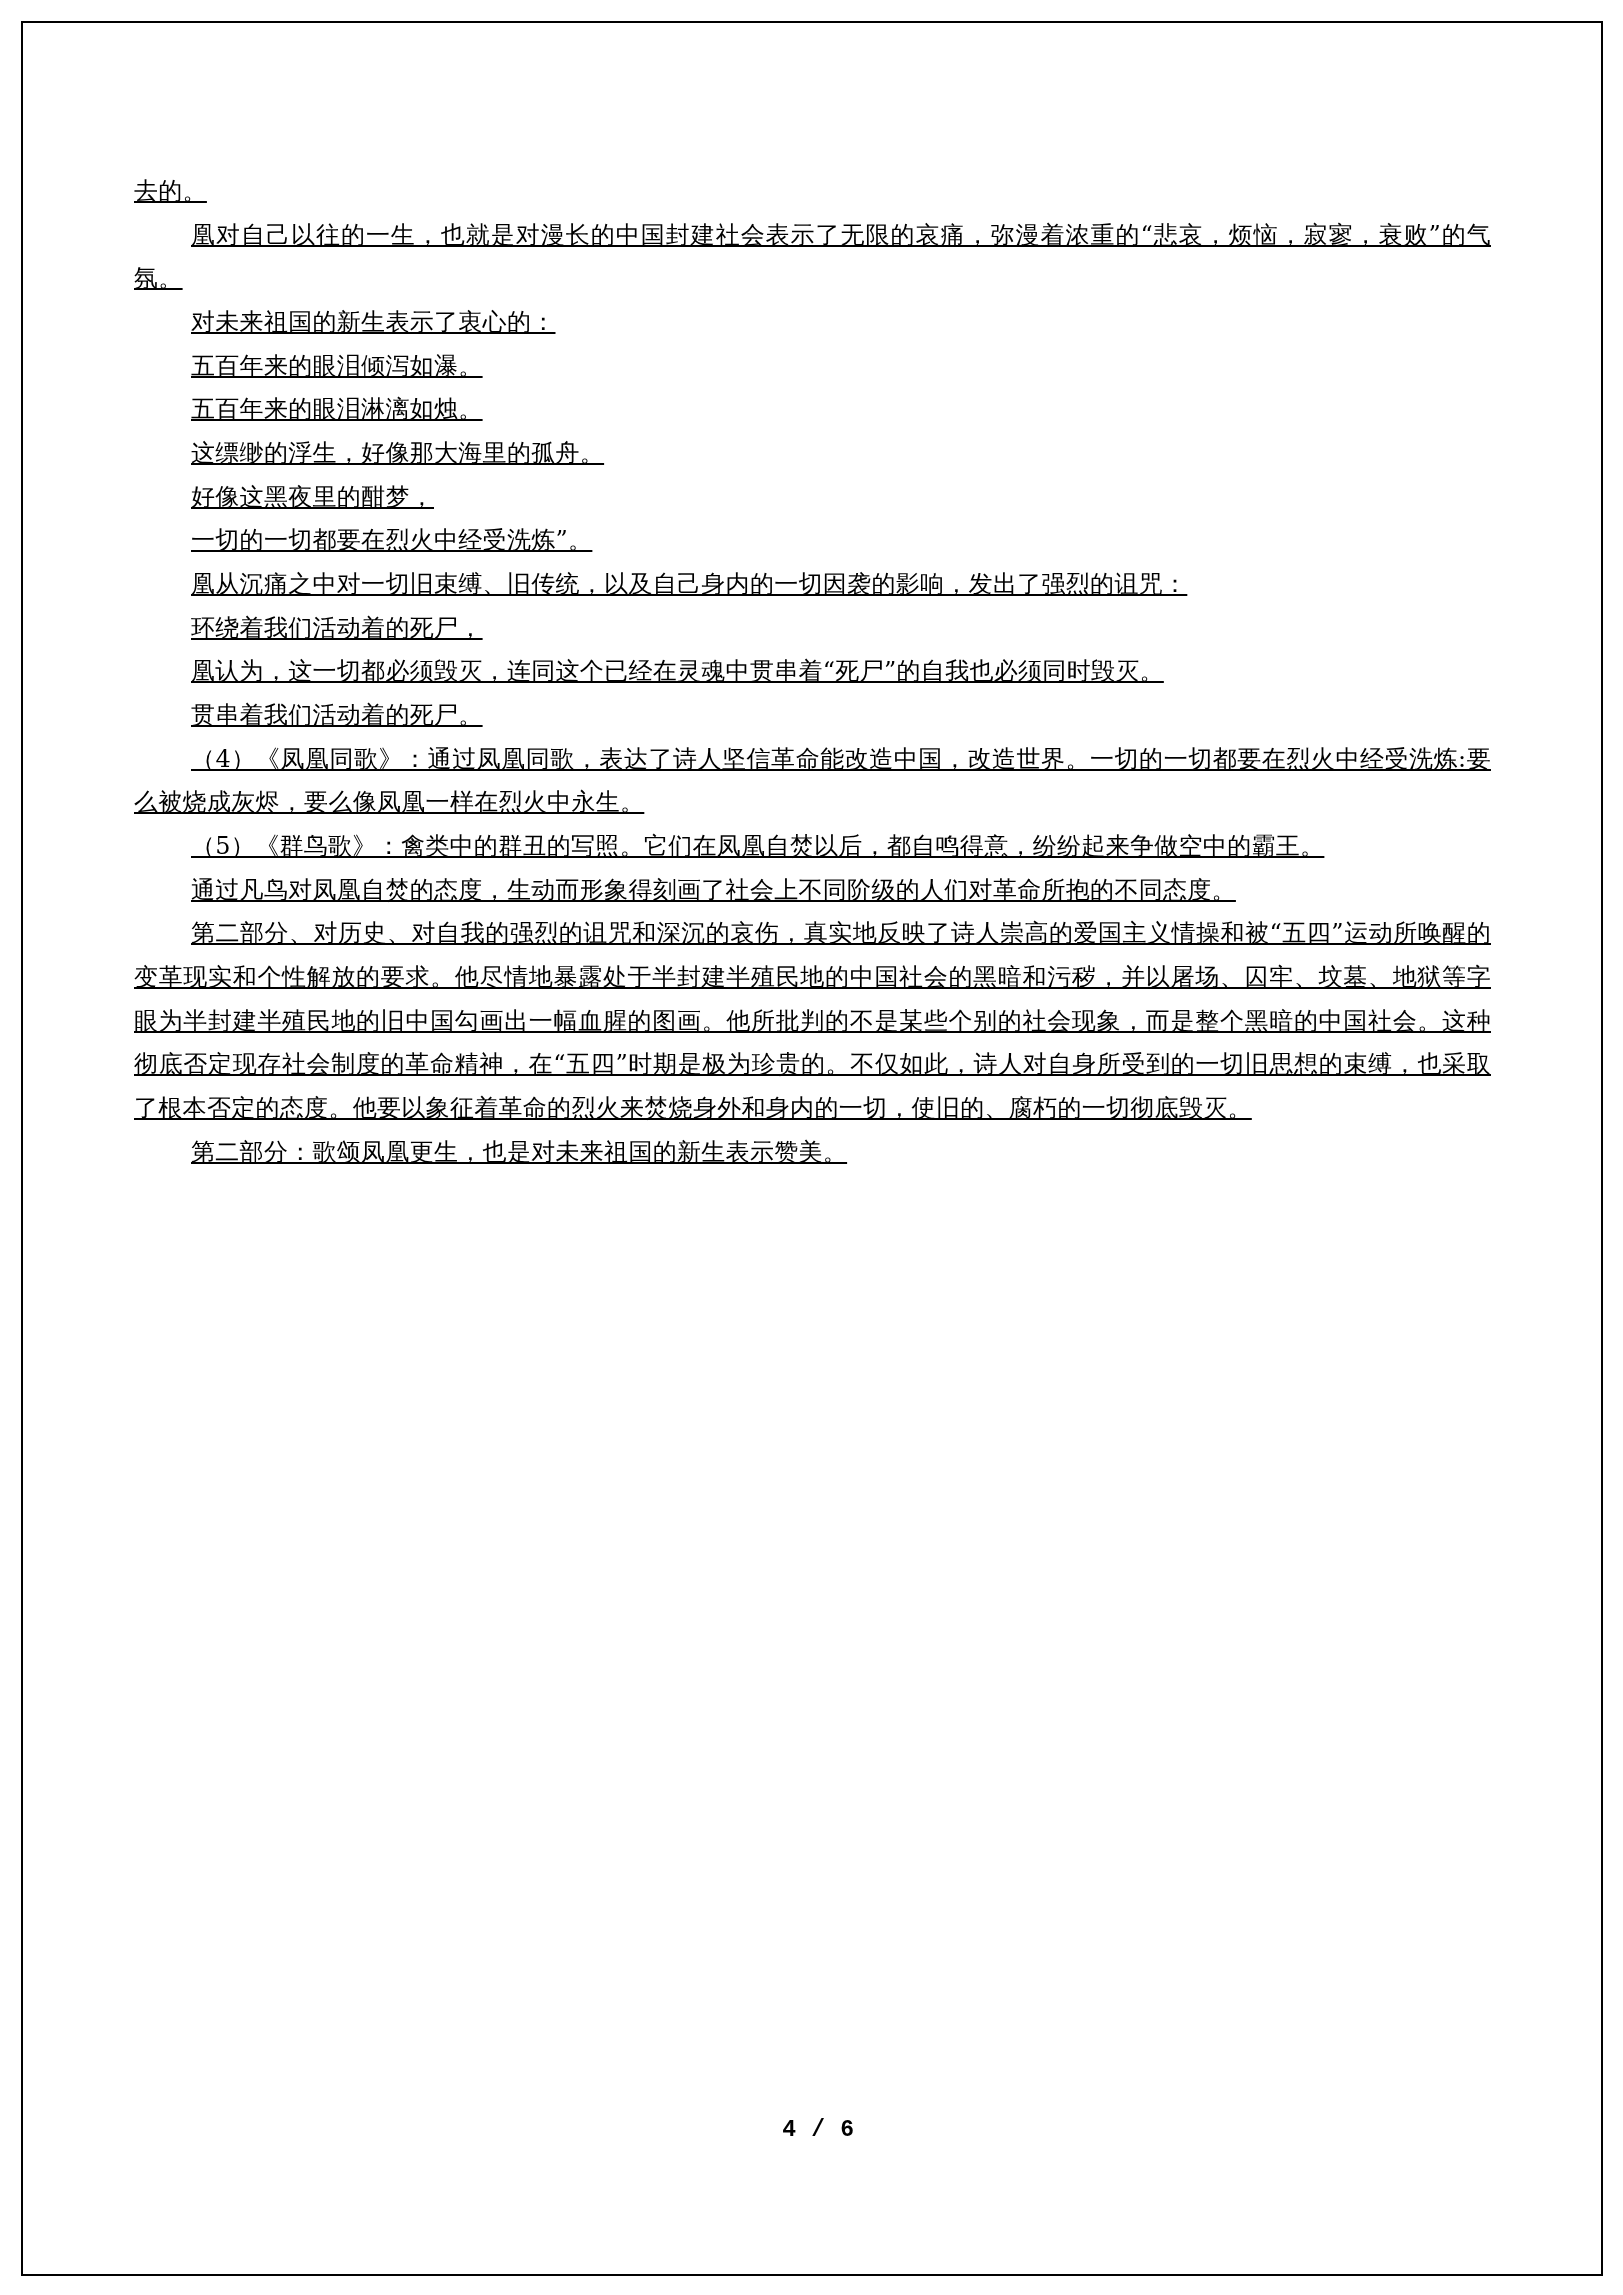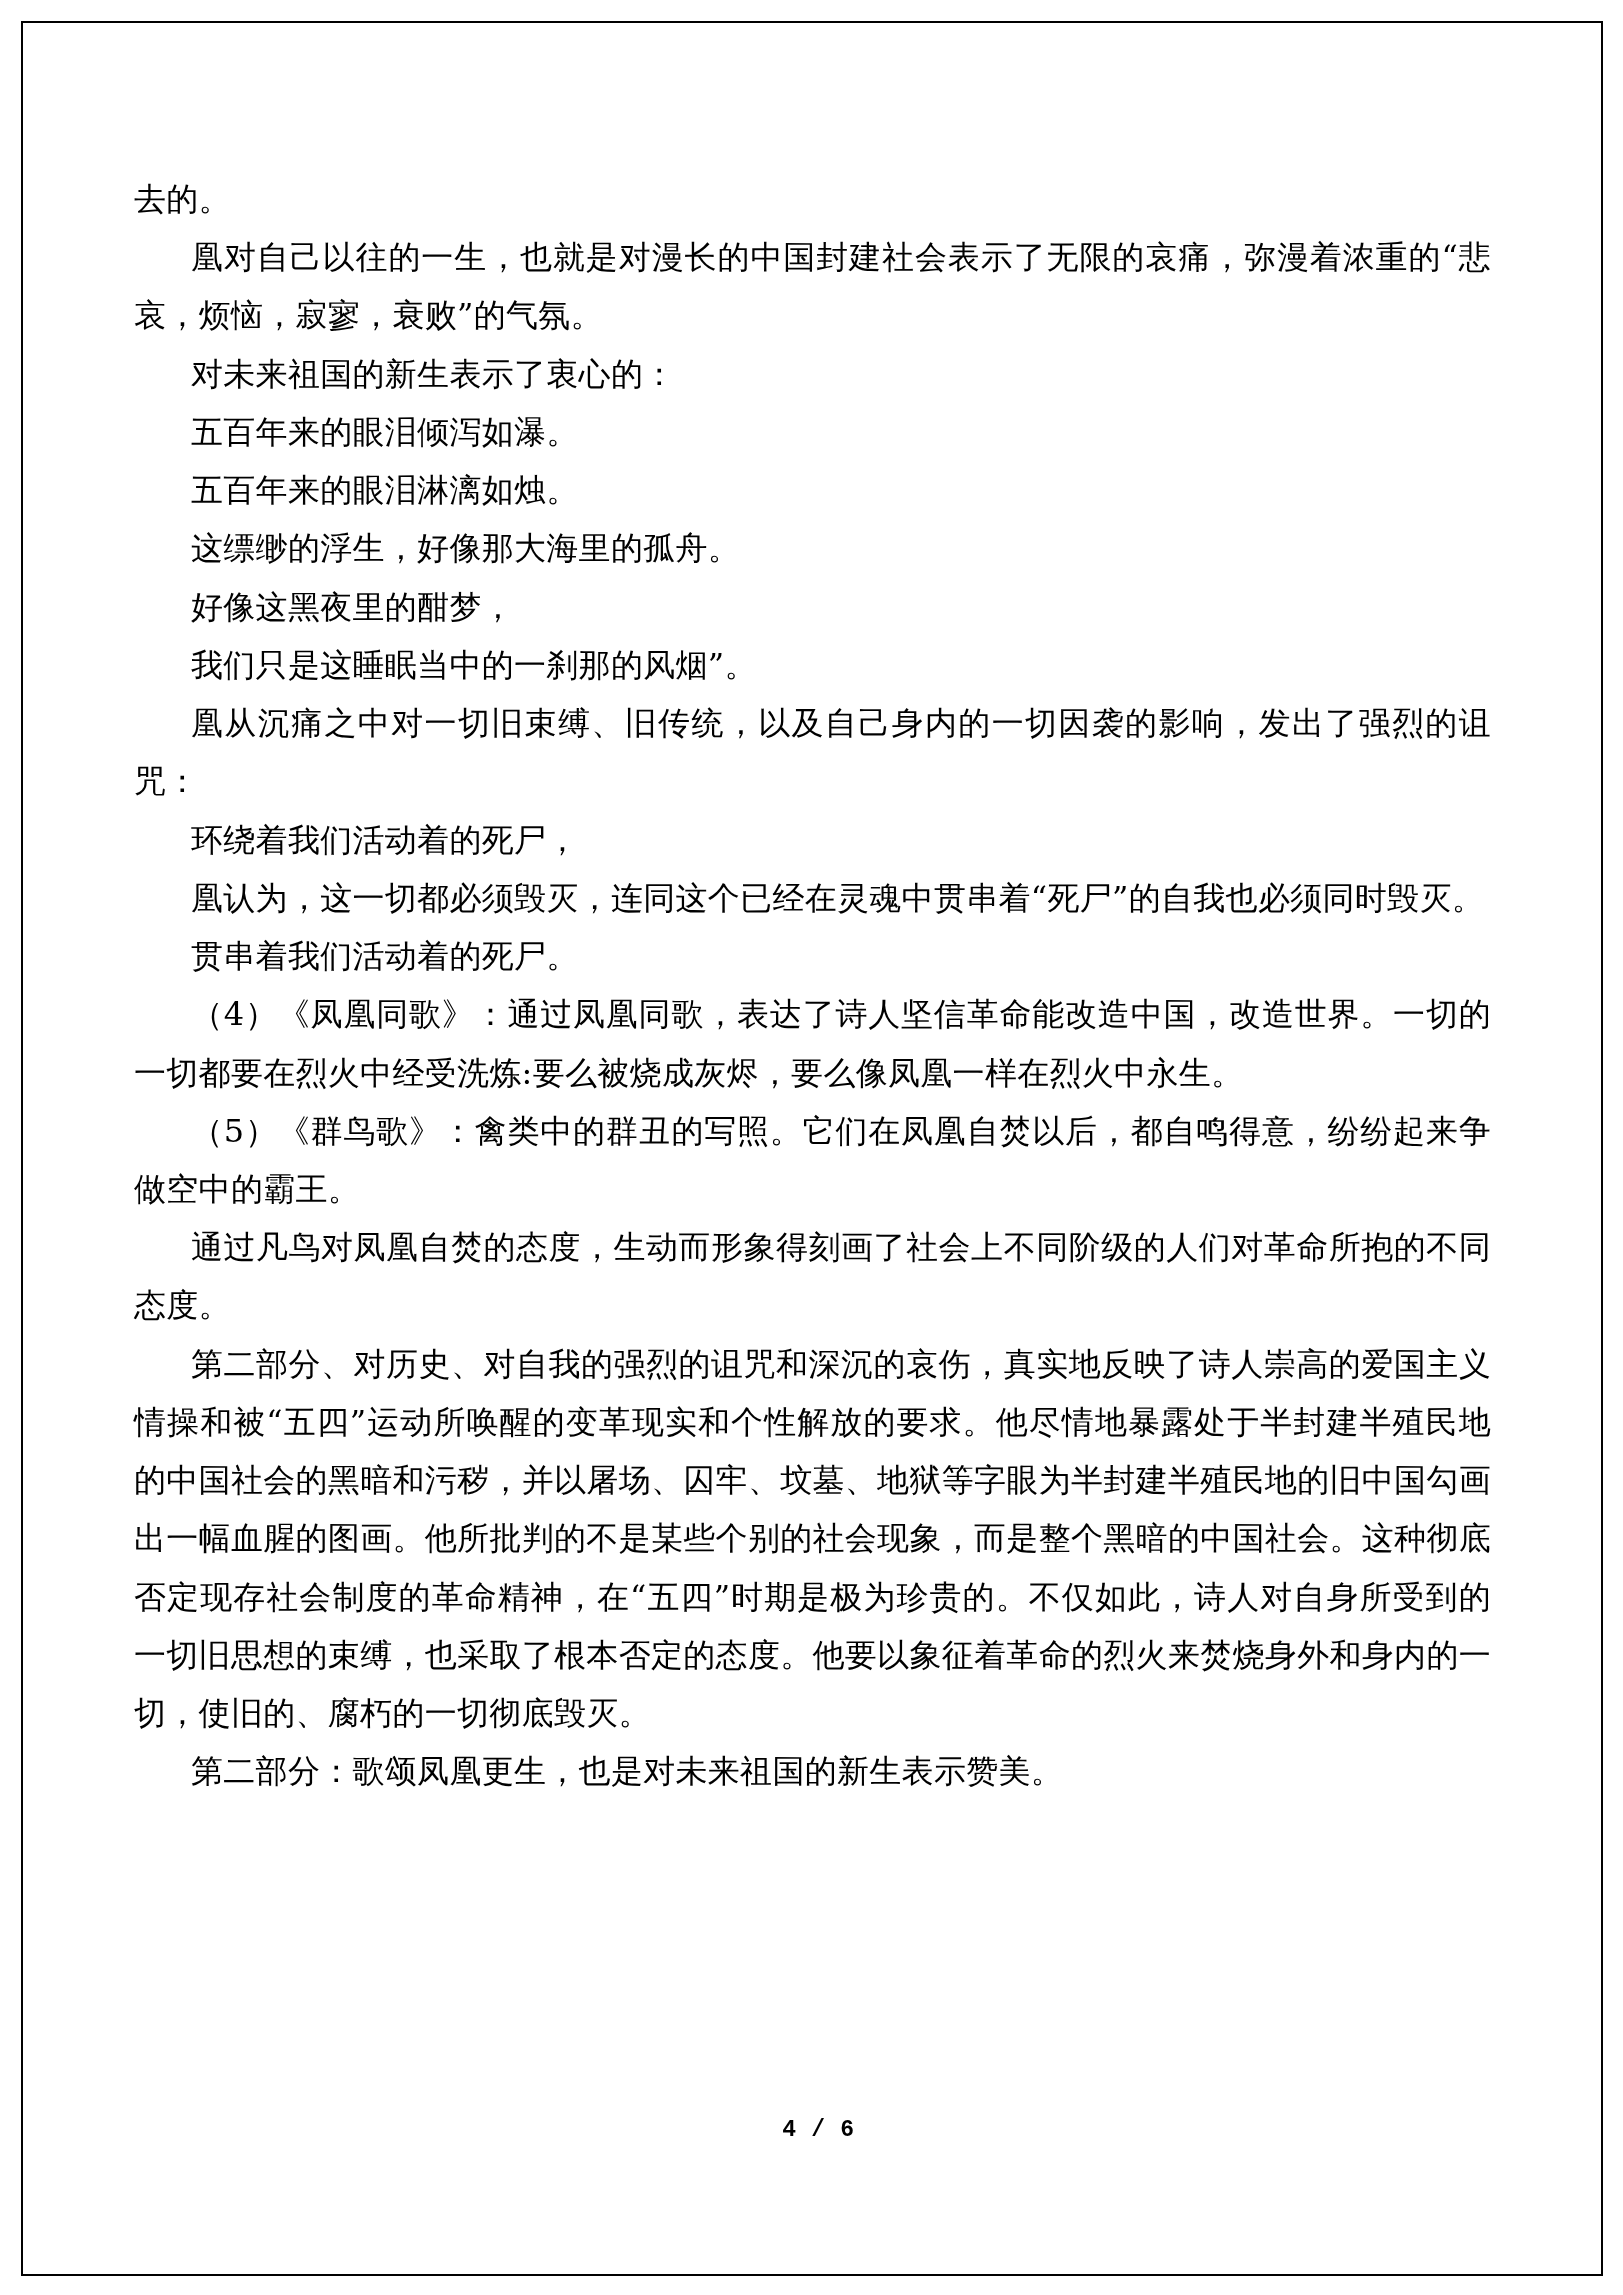--- a/index.html
+++ b/index.html
@@ -29,26 +29,27 @@
     box-sizing: border-box;
     pointer-events: none;
   }
   .content {
     position: absolute;
     left: 134px;
     top: 170px;
     width: 1357px;
   }
   .para {
-    font-size: 32px;
+    font-size: 24px;
     line-height: 1.82;
     text-align: justify;
     text-justify: inter-ideograph;
     margin: 0 0 0 0;
     letter-spacing: 0.3px;
+    text-decoration: underline;
   }
   .indent {
     text-indent: 57px;
   }
   .noindent {
     text-indent: 0;
   }
   .footer {
     position: absolute;
     left: 7px;
@@ -68,21 +69,21 @@
   <div class="page-border"></div>
 
   <div class="content">
     <p class="para noindent">去的。</p>
     <p class="para indent">凰对自己以往的一生，也就是对漫长的中国封建社会表示了无限的哀痛，弥漫着浓重的“悲哀，烦恼，寂寥，衰败”的气氛。</p>
     <p class="para indent">对未来祖国的新生表示了衷心的：</p>
     <p class="para indent">五百年来的眼泪倾泻如瀑。</p>
     <p class="para indent">五百年来的眼泪淋漓如烛。</p>
     <p class="para indent">这缥缈的浮生，好像那大海里的孤舟。</p>
     <p class="para indent">好像这黑夜里的酣梦，</p>
-    <p class="para indent">我们只是这睡眠当中的一刹那的风烟”。</p>
+    <p class="para indent">一切的一切都要在烈火中经受洗炼”。</p>
     <p class="para indent">凰从沉痛之中对一切旧束缚、旧传统，以及自己身内的一切因袭的影响，发出了强烈的诅咒：</p>
     <p class="para indent">环绕着我们活动着的死尸，</p>
     <p class="para indent">凰认为，这一切都必须毁灭，连同这个已经在灵魂中贯串着“死尸”的自我也必须同时毁灭。</p>
     <p class="para indent">贯串着我们活动着的死尸。</p>
     <p class="para indent">（4）《凤凰同歌》：通过凤凰同歌，表达了诗人坚信革命能改造中国，改造世界。一切的一切都要在烈火中经受洗炼:要么被烧成灰烬，要么像凤凰一样在烈火中永生。</p>
     <p class="para indent">（5）《群鸟歌》：禽类中的群丑的写照。它们在凤凰自焚以后，都自鸣得意，纷纷起来争做空中的霸王。</p>
     <p class="para indent">通过凡鸟对凤凰自焚的态度，生动而形象得刻画了社会上不同阶级的人们对革命所抱的不同态度。</p>
     <p class="para indent">第二部分、对历史、对自我的强烈的诅咒和深沉的哀伤，真实地反映了诗人崇高的爱国主义情操和被“五四”运动所唤醒的变革现实和个性解放的要求。他尽情地暴露处于半封建半殖民地的中国社会的黑暗和污秽，并以屠场、囚牢、坟墓、地狱等字眼为半封建半殖民地的旧中国勾画出一幅血腥的图画。他所批判的不是某些个别的社会现象，而是整个黑暗的中国社会。这种彻底否定现存社会制度的革命精神，在“五四”时期是极为珍贵的。不仅如此，诗人对自身所受到的一切旧思想的束缚，也采取了根本否定的态度。他要以象征着革命的烈火来焚烧身外和身内的一切，使旧的、腐朽的一切彻底毁灭。</p>
     <p class="para indent">第二部分：歌颂凤凰更生，也是对未来祖国的新生表示赞美。</p>
   </div>

